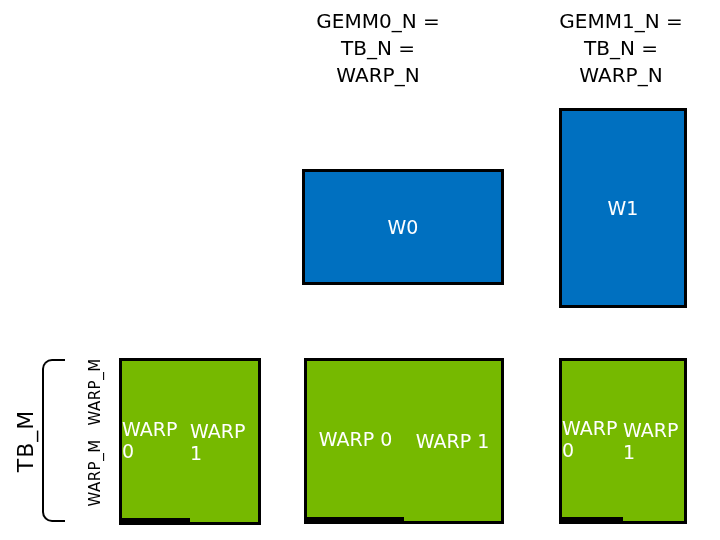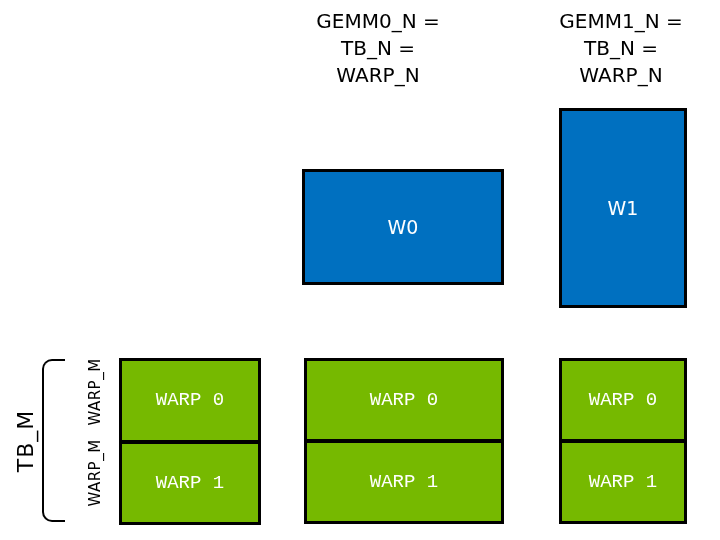--- a/index.html
+++ b/index.html
@@ -41,22 +41,21 @@
   }
   .bluebox.w0 { left: 302px; top: 169px; width: 202px; height: 116px; }
   .bluebox.w1 { left: 559px; top: 108px; width: 128px; height: 200px; }
 
   
   .warpgroup {
     position: absolute;
     border: 3px solid #000000;
     box-sizing: border-box;
     display: flex;
-    flex-direction: column;
-    font-family: Liberation Mono, monospace;
+    flex-direction: row;
   }
   .warpgroup.g0 { left: 119px; top: 358px; width: 142px; height: 167px; }
   .warpgroup.g1 { left: 304px; top: 358px; width: 200px; height: 166px; }
   .warpgroup.g2 { left: 559px; top: 358px; width: 128px; height: 166px; }
   .warpcell {
     flex: 1;
     background: #76B900;
     display: flex;
     align-items: center;
     justify-content: center;

